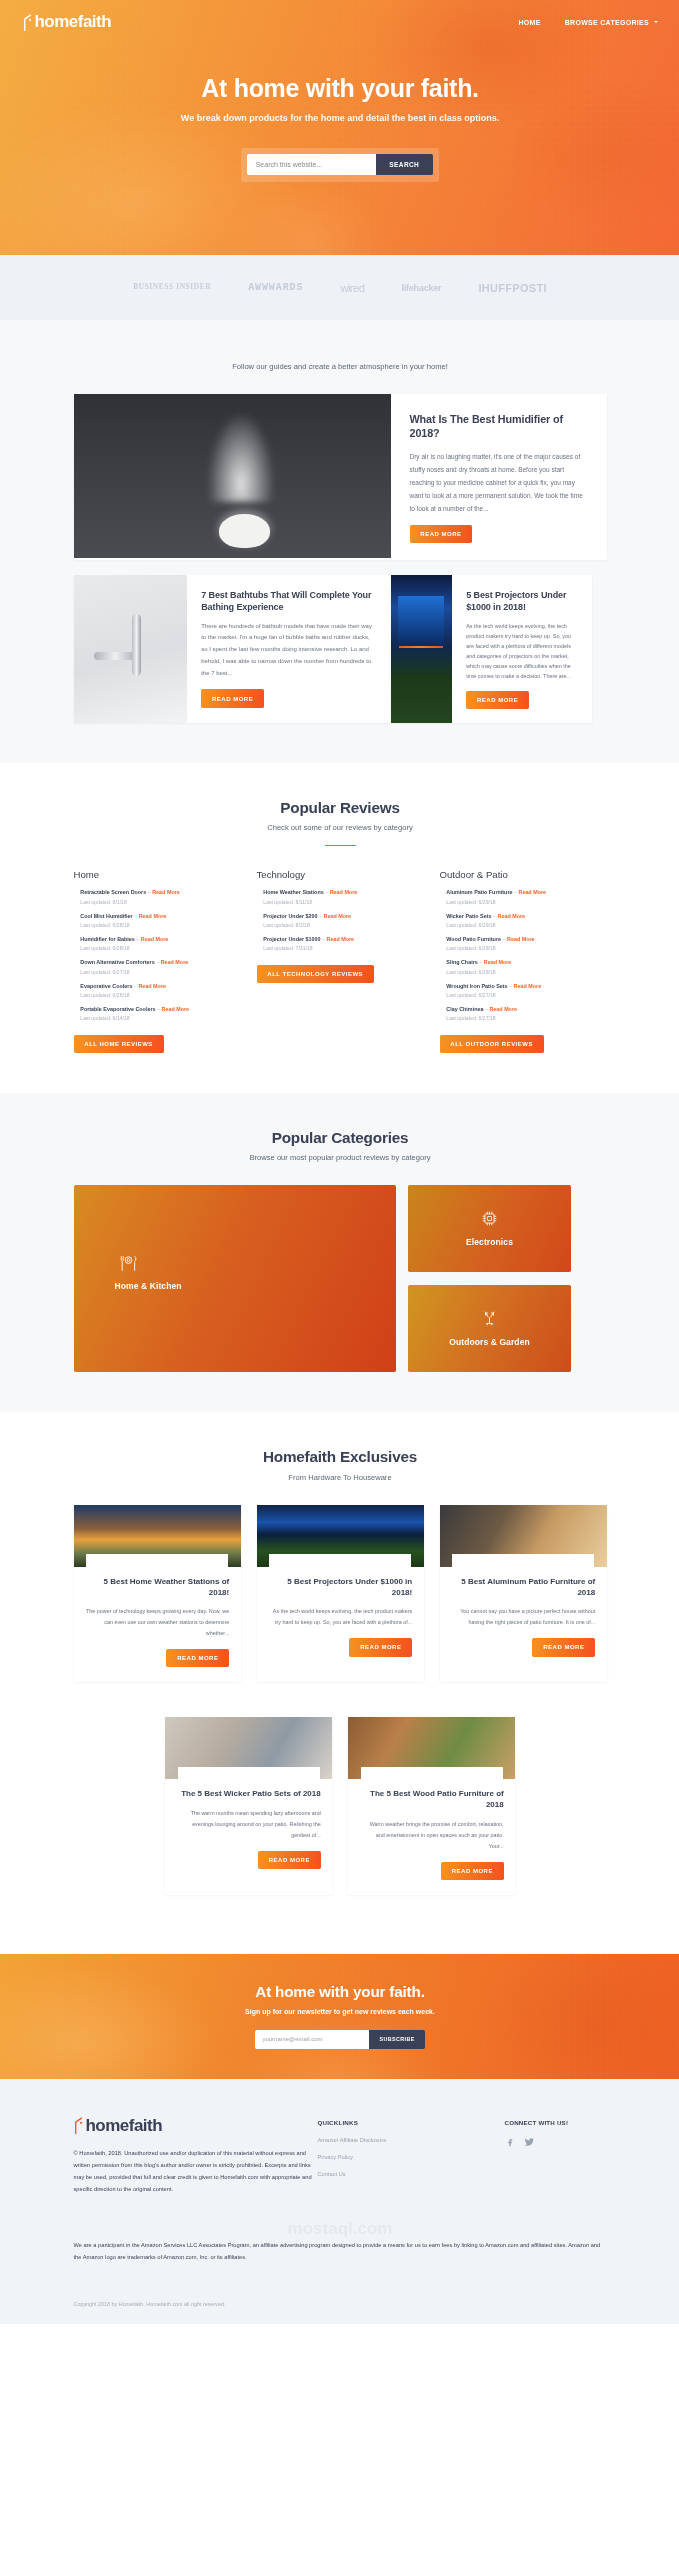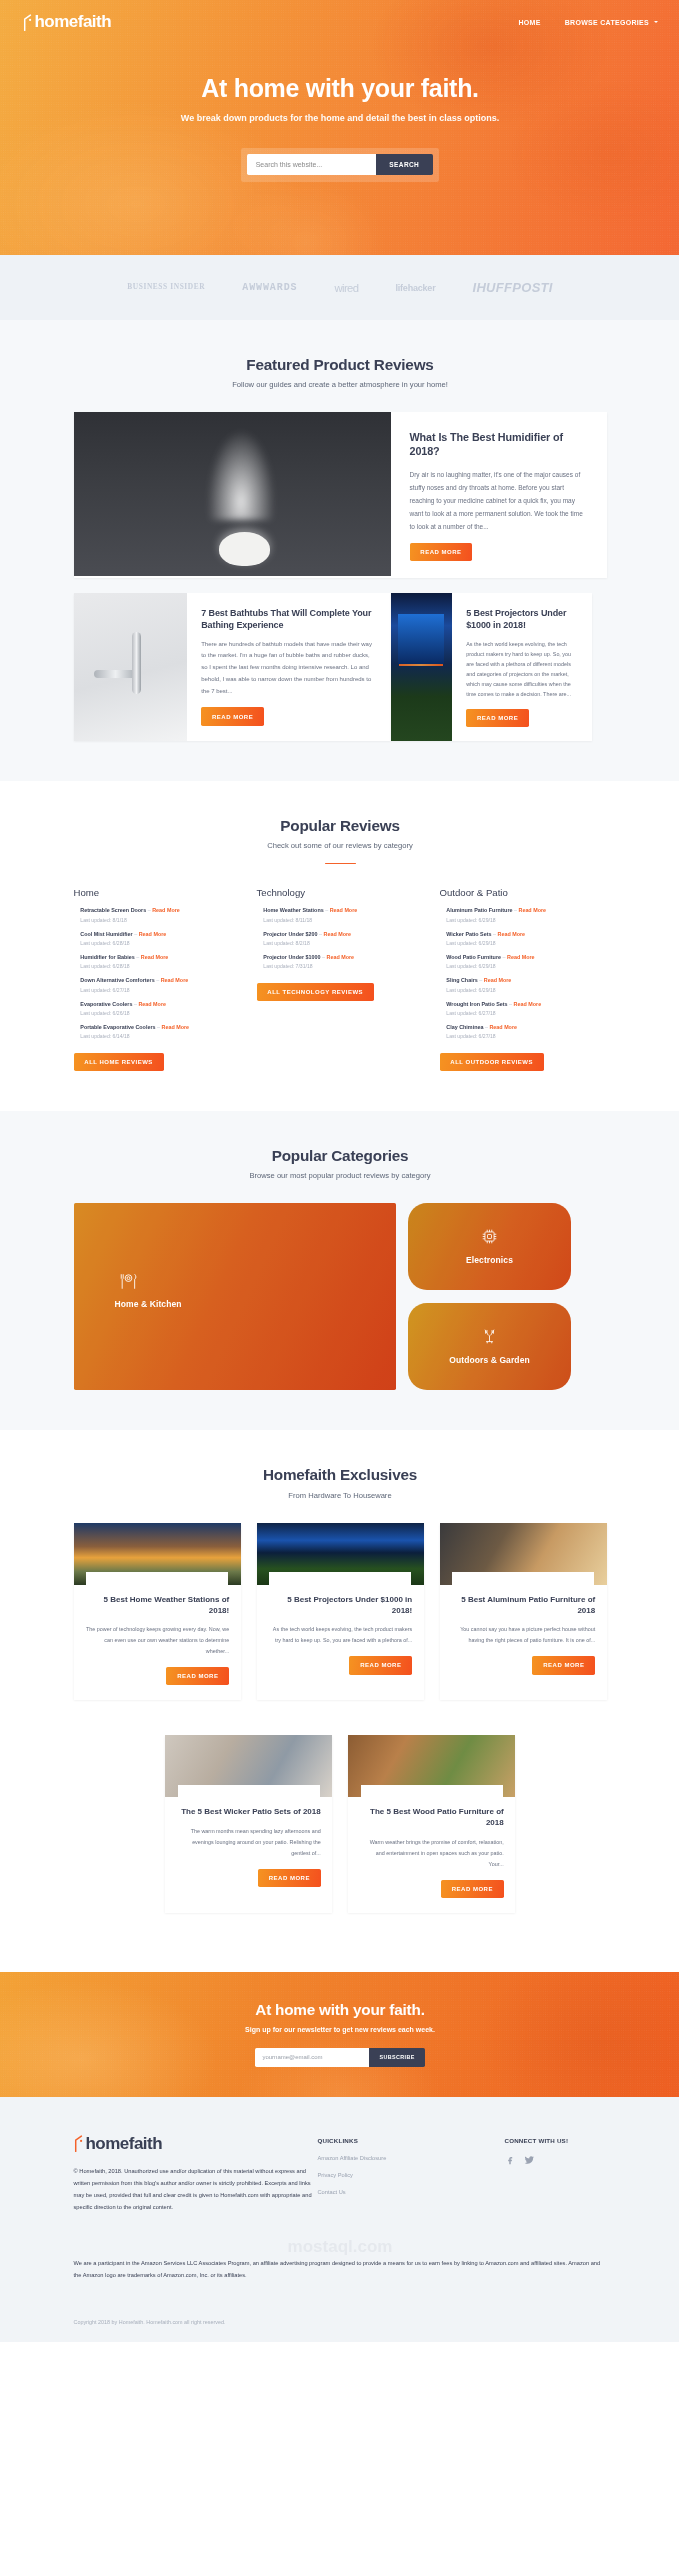--- a/index.html
+++ b/index.html
@@ -98,21 +98,21 @@
   .press {
     background:#eef2f6; height:65px;
     display:flex; align-items:center; justify-content:center;
   }
   .press-inner { display:flex; align-items:center; gap:37px; }
   .press-item { color:#c3cbd8; font-size:8.5px; font-weight:700; letter-spacing:0.3px; opacity:.95; }
   .press-bi { font-family:"Liberation Serif", serif; font-size:7.4px; line-height:1.15; text-align:center; font-variant:small-caps; letter-spacing:0.6px;}
   .press-aw { font-size:10px; letter-spacing:0.9px;font-family:Liberation Mono, monospace; }
   .press-wired { font-size:11.3px; letter-spacing:-0.6px; font-weight:400; }
   .press-lh { font-size:9px; letter-spacing:-0.2px; }
-  .press-hp { font-size:13px; font-style:italic; letter-spacing:0.3px; }
+  .press-hp { font-size:11px; letter-spacing:0.3px; }
 
   
   .sec { padding:36px 0 40px; }
   .sec-grey { background:#f6f8fa; }
   .sec-white { background:#ffffff; }
   .sec-head { text-align:center; margin-bottom:23px; }
   .sec-title { font-size:15.3px; font-weight:700; color:#3a4055; letter-spacing:-0.2px; }
   .sec-sub { font-size:7.6px; color:#5d6677; margin-top:6.2px; font-weight:500; }
   .divider {
     width:31px; height:1.7px; background:#f4622a; margin:12.5px auto 0; border-radius:1.1px;
@@ -176,21 +176,21 @@
   .col .btn { margin-top:5.7px; margin-left:0; }
 
   
   .cats { display:flex; gap:12.5px; }
   .cat {
     position:relative; border-radius:1.7px; overflow:hidden;
     display:flex; flex-direction:column; align-items:center; justify-content:center;
     color:#fff; cursor:pointer;
   }
   .cat-big { width:322px; height:187px; }
-  .cat-sm { width:163px; height:87px;border-radius:19px; }
+  .cat-sm { width:163px; height:87px; }
   .cat-col { display:flex; flex-direction:column; gap:12.5px; }
   .c-home   { background:linear-gradient(115deg,#f19a27 0%,#ef6b23 45%,#e8471b 100%); }
   .c-elec   { background:linear-gradient(115deg,#e0951f 0%,#ec6a22 55%,#e9511c 100%); }
   .c-garden { background:linear-gradient(115deg,#e8a724 0%,#ea7a25 50%,#e4561d 100%); }
   .cat-tex { position:absolute; inset:0; background-image:radial-gradient(rgba(0,0,0,.10) 0.6px, transparent 0.6px); background-size:1.7px 1.7px; }
   .cat-inner { position:relative; z-index:3; text-align:center; }
   .cat-icon { margin:0 auto 8px; display:block; }
   .cat-label { font-size:8.5px; font-weight:600; letter-spacing:0.1px; }
   .cat-big .cat-inner { position:absolute; left:41px; top:70px; text-align:left; }
   .cat-big .cat-icon { margin:0 0 6.8px 4.5px; }
@@ -304,21 +304,20 @@
       <div class="press-item press-aw">AWWWARDS</div>
       <div class="press-item press-wired">wired</div>
       <div class="press-item press-lh">lifehacker</div>
       <div class="press-item press-hp">IHUFFPOSTI</div>
     </div>
   </section>
 
   <section class="sec sec-grey">
     <div class="container">
       <div class="sec-head">
-        <h2 class="sec-title">Featured Product Reviews</h2>
         <p class="sec-sub">Follow our guides and create a better atmosphere in your home!</p>
       </div>
 
       <article class="feat-big">
         <div class="thumb ph-humid"></div>
         <div class="body">
           <h3 class="card-title">What Is The Best Humidifier of 2018?</h3>
           <p class="card-text">Dry air is no laughing matter, it's one of the major causes of stuffy noses and dry throats at home. Before you start reaching to your medicine cabinet for a quick fix, you may want to look at a more permanent solution. We took the time to look at a number of the...</p>
           <a class="btn">READ MORE</a>
         </div>

